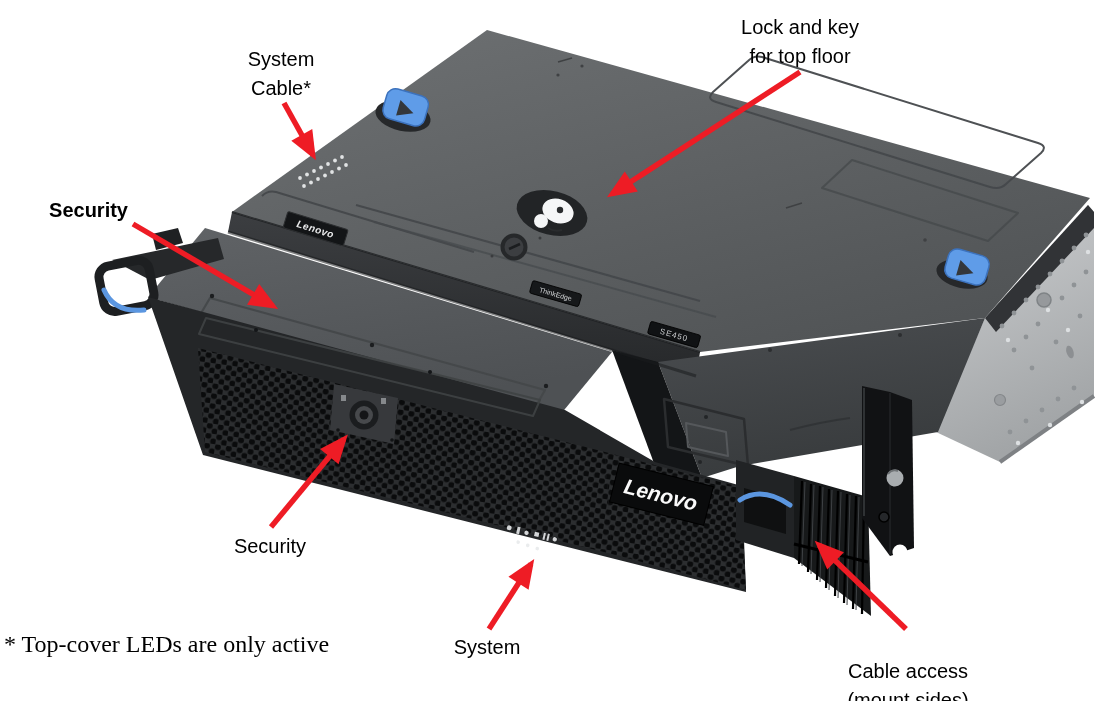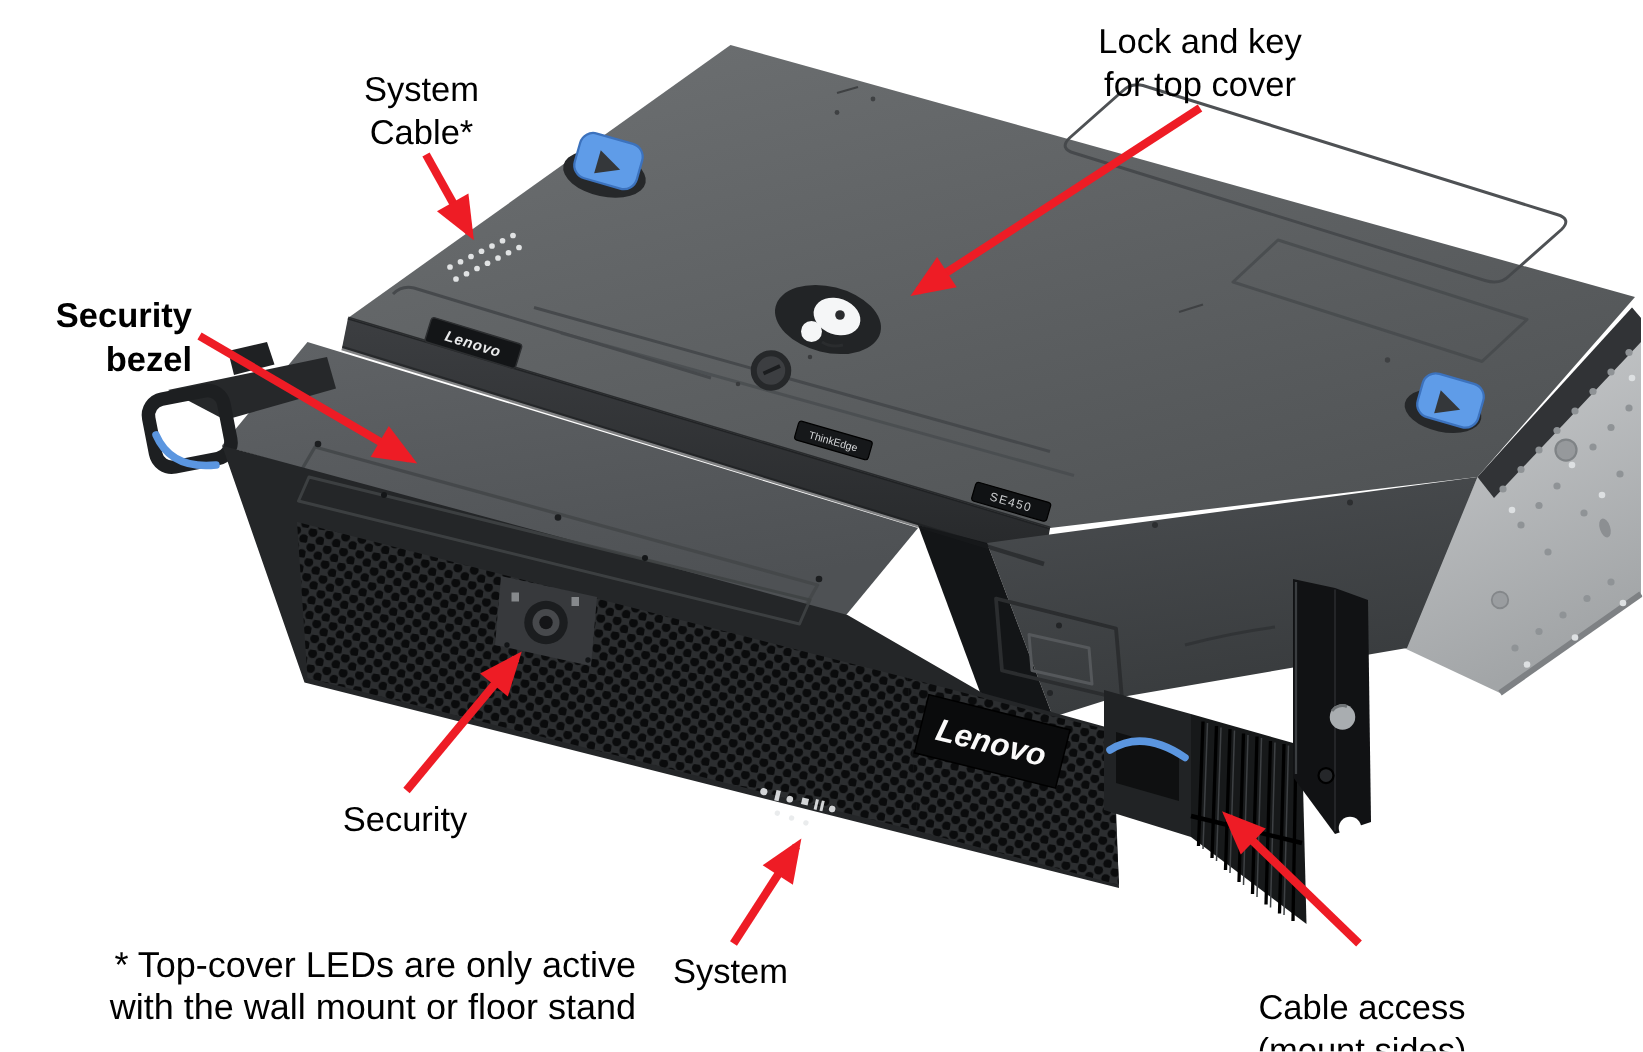--- a/index.html
+++ b/index.html
@@ -1,22 +1,22 @@
 <!DOCTYPE html>
 <html><head>
 <meta charset="utf-8">
 <style>
   html,body{margin:0;padding:0;background:#ffffff;}
   .stage{position:relative;width:1095px;height:701px;background:#ffffff;overflow:hidden;
          font-family:"Liberation Sans", sans-serif;}
   .stage svg{position:absolute;left:0;top:0;}
-  .callout{position:absolute;color:#000;font-size:23px;line-height:29px;text-align:center;white-space:nowrap;}
+  .callout{position:absolute;color:#000;font-size:20px;line-height:29px;text-align:center;white-space:nowrap;}
   .callout.bold{font-weight:bold;}
   .callout.right{text-align:right;}
-  .callout.left{text-align:right;}
+  .callout.left{text-align:left;font-family:Liberation Serif, serif;}
   .callout div{pointer-events:none;}
 </style>
 </head>
 <body>
 
 <div class="stage">
 
 <svg width="1095" height="701" viewBox="0 0 1095 701">
   <defs>
     <linearGradient id="gTop" x1="0" y1="0" x2="0.7" y2="1">
@@ -305,39 +305,37 @@
   </g>
 </svg>
 
   <div class="callout" style="left:201px; top:45px; width:160px;">
     <div>System</div>
     <div>Cable*</div>
   </div>
 
   <div class="callout" style="left:690px; top:13px; width:220px;">
     <div>Lock and key</div>
-    <div>for top cover</div>
+    <div>for top floor</div>
   </div>
 
   <div class="callout bold right" style="left:0px; top:196px; width:128px;">
     <div>Security</div>
-    <div>bezel</div>
   </div>
 
   <div class="callout" style="left:180px; top:532px; width:180px;">
     <div>Security</div>
   </div>
 
   <div class="callout" style="left:407px; top:633px; width:160px;">
     <div>System</div>
   </div>
 
   <div class="callout" style="left:798px; top:657px; width:220px;">
     <div>Cable access</div>
     <div>(mount sides)</div>
   </div>
 
   <div class="callout left" style="left:4px; top:630px; width:420px; font-size:24px; line-height:28px;">
     <div>* Top-cover LEDs are only active</div>
-    <div>with the wall mount or floor stand</div>
   </div>
 
 </div>
 
 </body></html>

